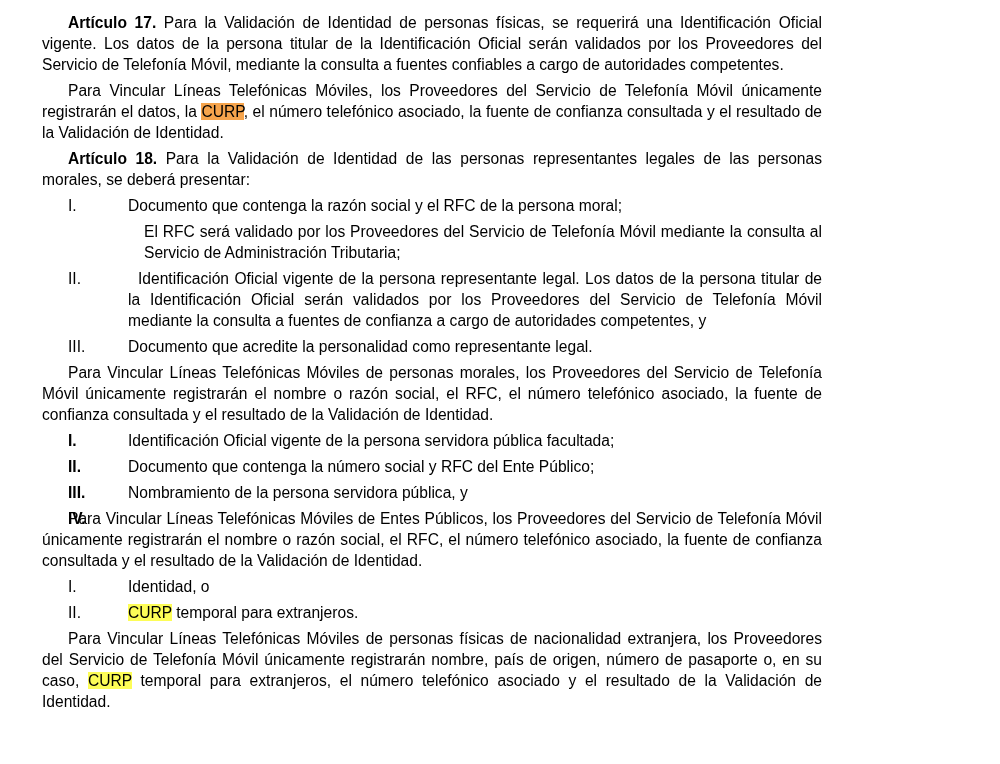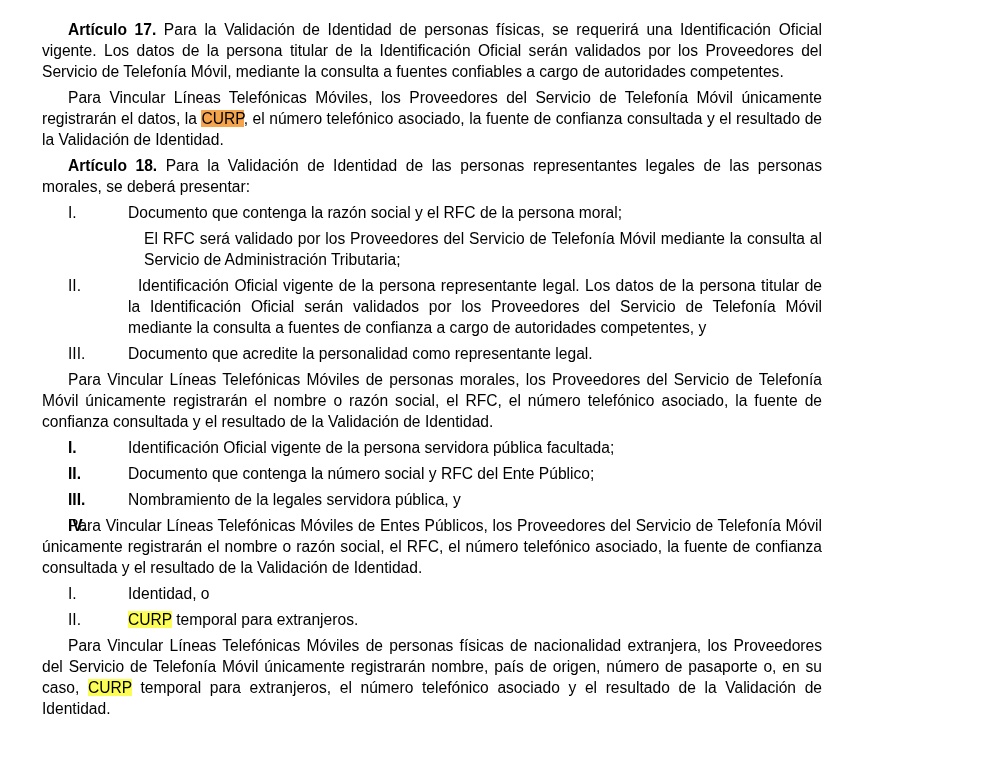--- a/index.html
+++ b/index.html
@@ -13,21 +13,21 @@
     overflow: hidden;
     font-family: "Liberation Sans", sans-serif;
     font-size: 15.6px;
     line-height: 21px;
     color: #000000;
   }
   .page {
     box-sizing: border-box;
     width: 864px;
     height: 764px;
-    padding: 19px 42px 0 42px;
+    padding: 12px 42px 0 42px;
     background: #ffffff;
   }
   .para {
     margin: 0 0 5px 0;
     text-indent: 26px;
     text-align: justify;
   }
   .sub-para {
     margin: 0 0 5px 102px;
     text-align: justify;
@@ -68,20 +68,20 @@
       <p class="para"><b class="article-label">Artículo 17.</b><span> Para la Validación de Identidad de personas físicas, se requerirá una Identificación Oficial vigente. Los datos de la persona titular de la Identificación Oficial serán validados por los Proveedores del Servicio de Telefonía Móvil, mediante la consulta a fuentes confiables a cargo de autoridades competentes.</span></p>
       <p class="para"><span>Para Vincular Líneas Telefónicas Móviles, los Proveedores del Servicio de Telefonía Móvil únicamente registrarán el datos, la </span><span class="hl-active">CURP</span><span>, el número telefónico asociado, la fuente de confianza consultada y el resultado de la Validación de Identidad.</span></p>
       <p class="para"><b class="article-label">Artículo 18.</b><span> Para la Validación de Identidad de las personas representantes legales de las personas morales, se deberá presentar:</span></p>
       <div class="list-item"><span class="num">I.</span><span>Documento que contenga la razón social y el RFC de la persona moral;</span></div>
       <div class="sub-para"><span>El RFC será validado por los Proveedores del Servicio de Telefonía Móvil mediante la consulta al Servicio de Administración Tributaria;</span></div>
       <div class="list-item first-indent"><span class="num">II.</span><span>Identificación Oficial vigente de la persona representante legal. Los datos de la persona titular de la Identificación Oficial serán validados por los Proveedores del Servicio de Telefonía Móvil mediante la consulta a fuentes de confianza a cargo de autoridades competentes, y</span></div>
       <div class="list-item"><span class="num">III.</span><span>Documento que acredite la personalidad como representante legal.</span></div>
       <p class="para"><span>Para Vincular Líneas Telefónicas Móviles de personas morales, los Proveedores del Servicio de Telefonía Móvil únicamente registrarán el nombre o razón social, el RFC, el número telefónico asociado, la fuente de confianza consultada y el resultado de la Validación de Identidad.</span></p>
       <div class="list-item"><span class="num bold">I.</span><span>Identificación Oficial vigente de la persona servidora pública facultada;</span></div>
       <div class="list-item"><span class="num bold">II.</span><span>Documento que contenga la número social y RFC del Ente Público;</span></div>
-      <div class="list-item"><span class="num bold">III.</span><span>Nombramiento de la legales servidora pública, y</span></div>
+      <div class="list-item"><span class="num bold">III.</span><span>Nombramiento de la persona servidora pública, y</span></div>
       <div class="list-item"><span class="num bold">IV.</span></div>
       <p class="para"><span>Para Vincular Líneas Telefónicas Móviles de Entes Públicos, los Proveedores del Servicio de Telefonía Móvil únicamente registrarán el nombre o razón social, el RFC, el número telefónico asociado, la fuente de confianza consultada y el resultado de la Validación de Identidad.</span></p>
       <div class="list-item"><span class="num">I.</span><span>Identidad, o</span></div>
       <div class="list-item"><span class="num">II.</span><span class="hl-match">CURP</span><span> temporal para extranjeros.</span></div>
       <p class="para"><span>Para Vincular Líneas Telefónicas Móviles de personas físicas de nacionalidad extranjera, los Proveedores del Servicio de Telefonía Móvil únicamente registrarán nombre, país de origen, número de pasaporte o, en su caso, </span><span class="hl-match">CURP</span><span> temporal para extranjeros, el número telefónico asociado y el resultado de la Validación de Identidad.</span></p>
     </div>
 </div>
 
 </body></html>

